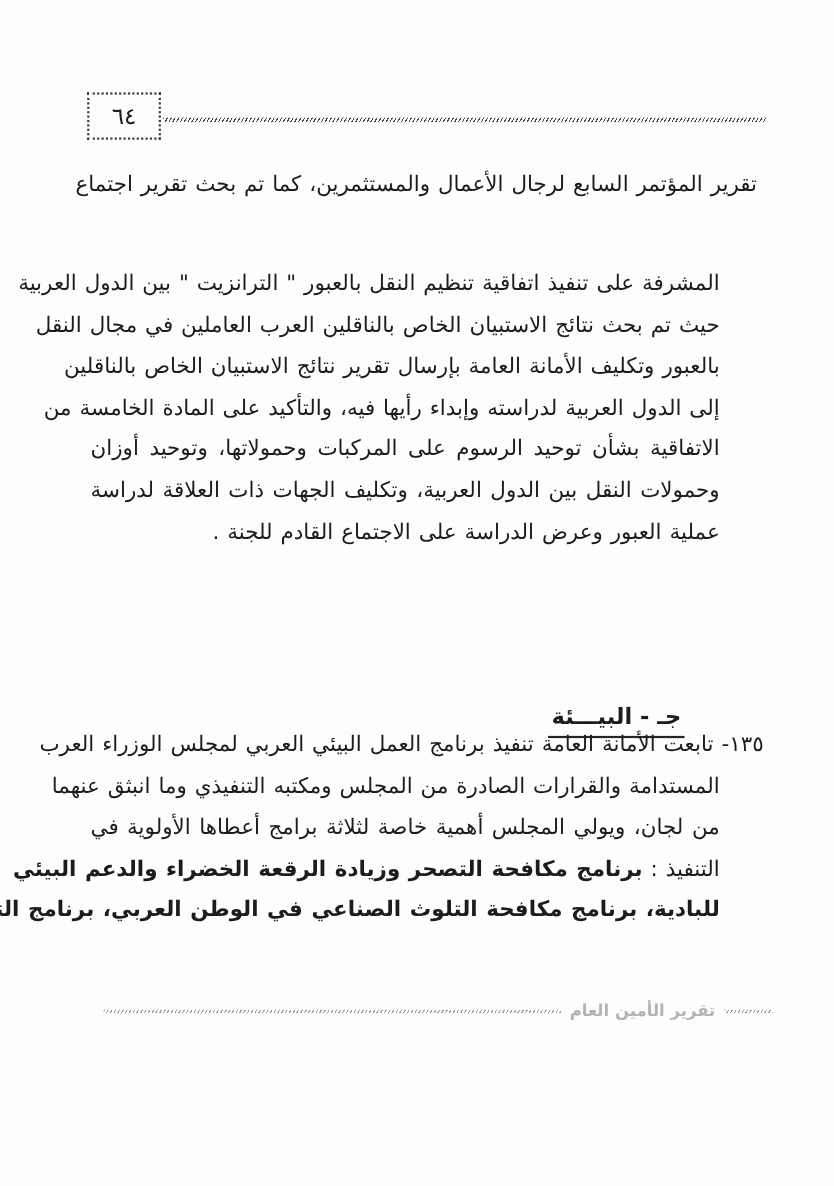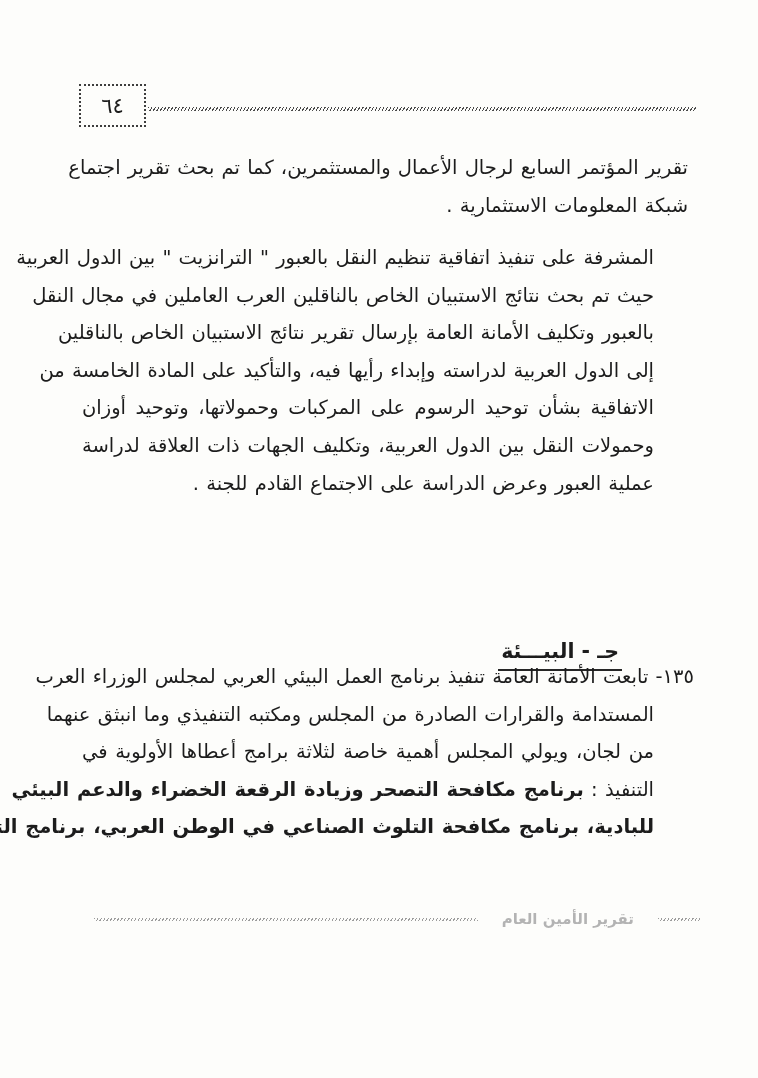--- a/index.html
+++ b/index.html
@@ -79,21 +79,21 @@
     padding: 0 3px 6px 3px;
     white-space: nowrap;
     margin-top: 32px;
   }
 
   
   .footer {
     position: absolute;
     left: 94px; right: 56px; top: 910px;
     display: flex; align-items: center;
-    gap: 24px;
+    gap: 8px;
     direction: rtl;
   }
   .footer .stub { width: 44px; height: 3px; }
   .footer .long { flex: 1; height: 3px; }
   .footer-text {
     font-size: 15px;
     font-weight: bold;
     color: #b3b3b3;
     letter-spacing: 1px;
     white-space: nowrap;
@@ -105,21 +105,20 @@
 <div class="page">
 
   <div class="pagenum-box">
     <span>٦٤</span>
   </div>
 
   <div class="top-rule hatch"></div>
 
   <div class="block intro">
     <div class="ln">تقرير المؤتمر السابع لرجال الأعمال والمستثمرين، كما تم بحث تقرير اجتماع</div>
-    <div class="ln last">شبكة المعلومات الاستثمارية .</div>
   </div>
 
   <div class="block item-134">
     <div class="ln cont">المشرفة على تنفيذ اتفاقية تنظيم النقل بالعبور " الترانزيت " بين الدول العربية</div>
     <div class="ln cont">حيث تم بحث نتائج الاستبيان الخاص بالناقلين العرب العاملين في مجال النقل</div>
     <div class="ln cont">بالعبور وتكليف الأمانة العامة بإرسال تقرير نتائج الاستبيان الخاص بالناقلين</div>
     <div class="ln cont">إلى الدول العربية لدراسته وإبداء رأيها فيه، والتأكيد على المادة الخامسة من</div>
     <div class="ln cont">الاتفاقية بشأن توحيد الرسوم على المركبات وحمولاتها، وتوحيد أوزان</div>
     <div class="ln cont">وحمولات النقل بين الدول العربية، وتكليف الجهات ذات العلاقة لدراسة</div>
     <div class="ln cont last">عملية العبور وعرض الدراسة على الاجتماع القادم للجنة .</div>

